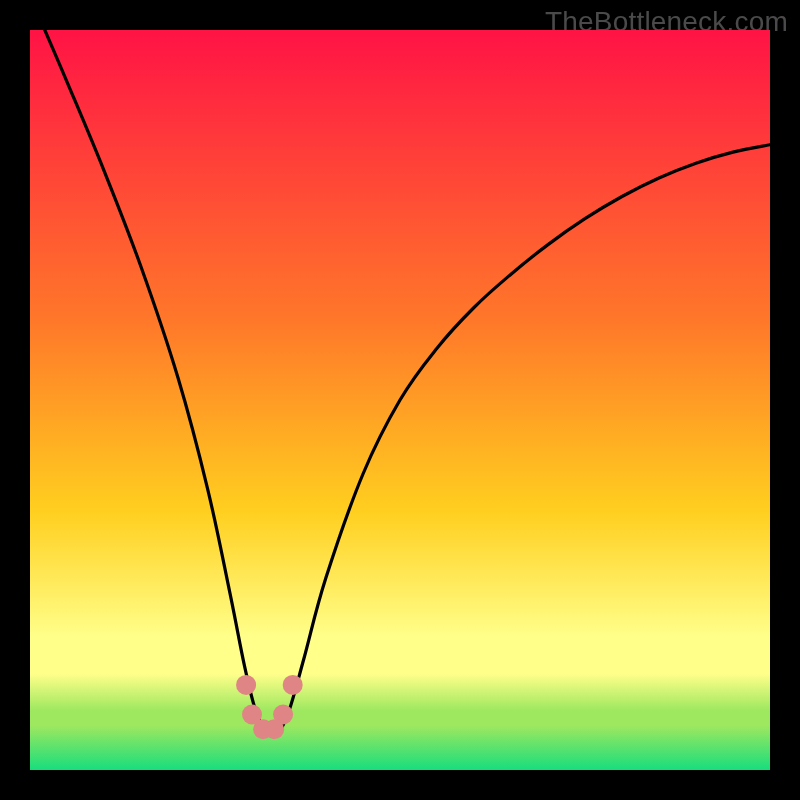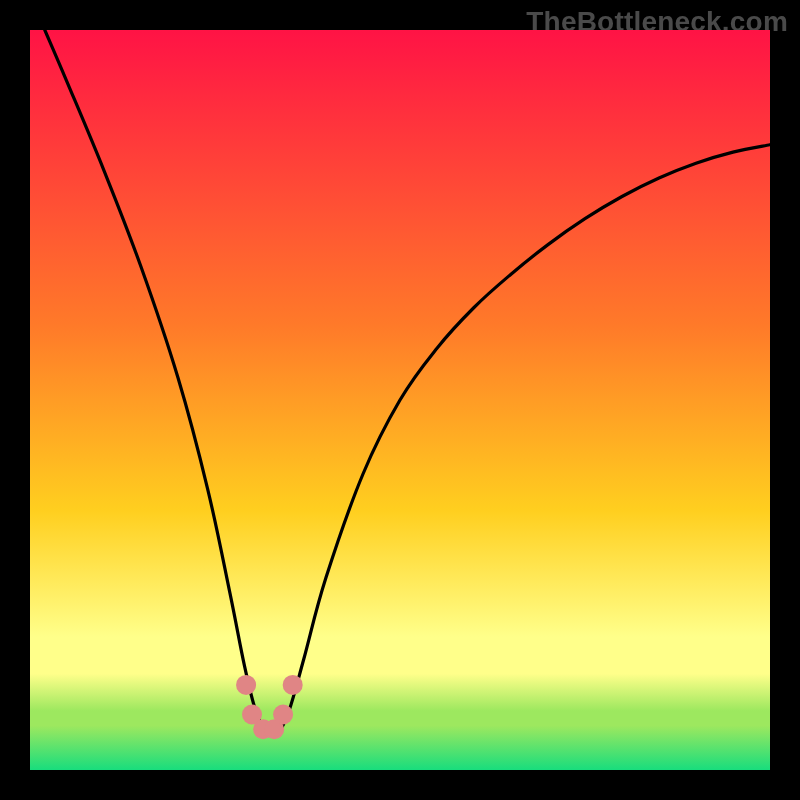--- a/index.html
+++ b/index.html
@@ -18,21 +18,21 @@
     height: 740px;
     box-sizing: border-box;
   }
   .watermark {
     position: absolute;
     top: 6px;
     right: 12px;
     color: #4a4a4a;
     font-family: Arial, Helvetica, sans-serif;
     font-size: 28px;
-    font-weight: 700;
+    font-weight: 400;
     letter-spacing: 0.2px;
   }
   svg { display: block; }
 </style>
 </head>
 <body>
 
 <div class="watermark">TheBottleneck.com</div>
 
 <div class="frame">

